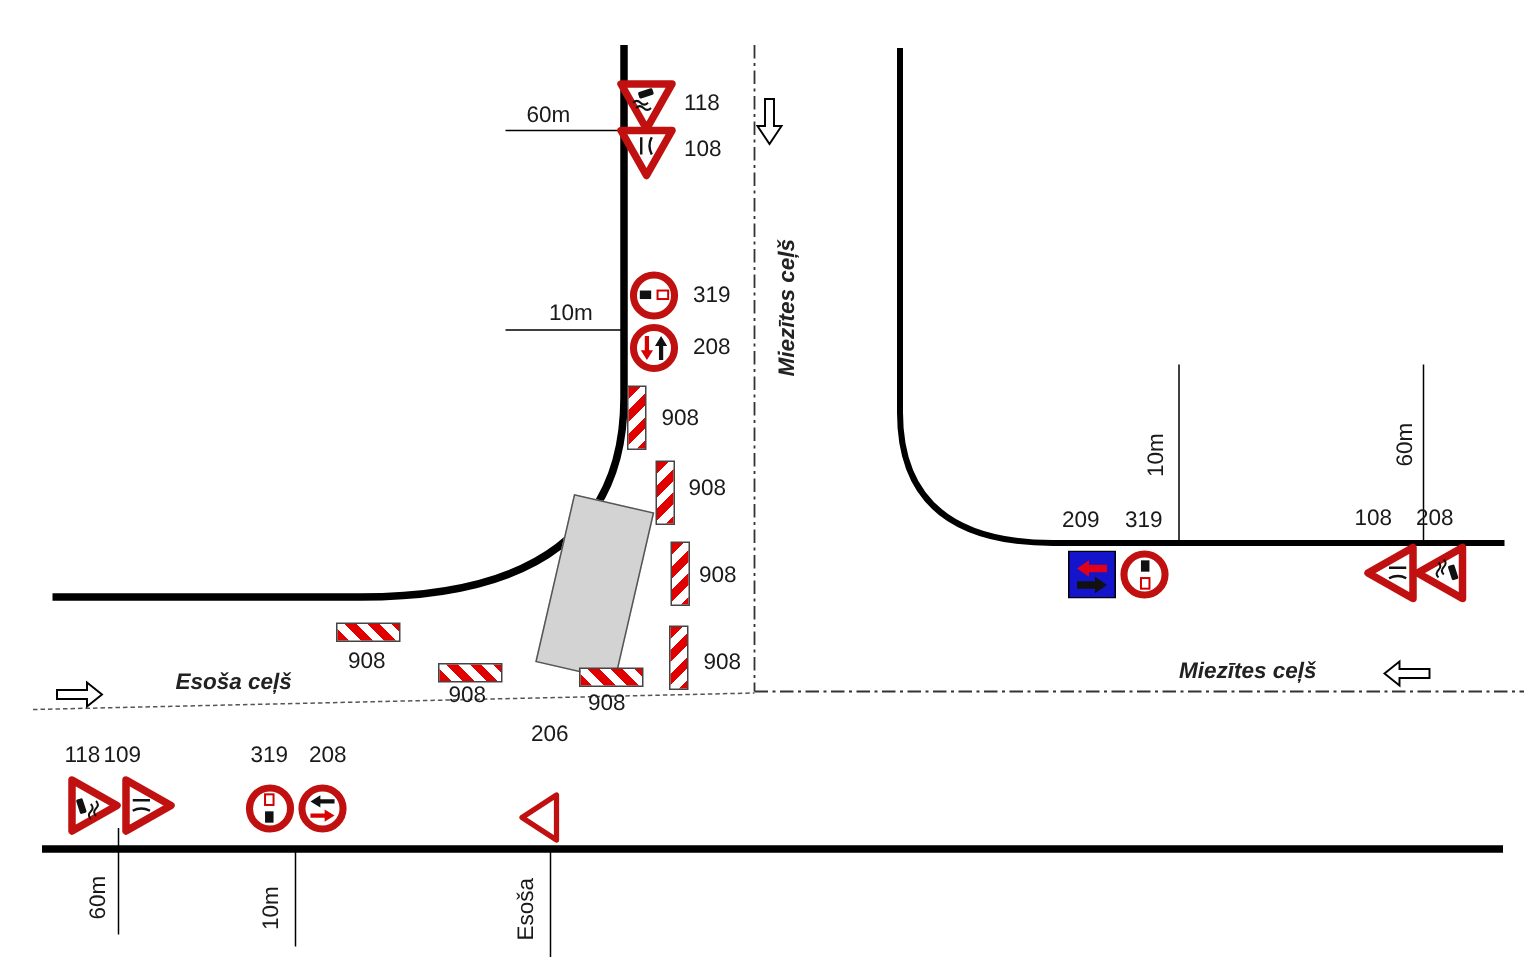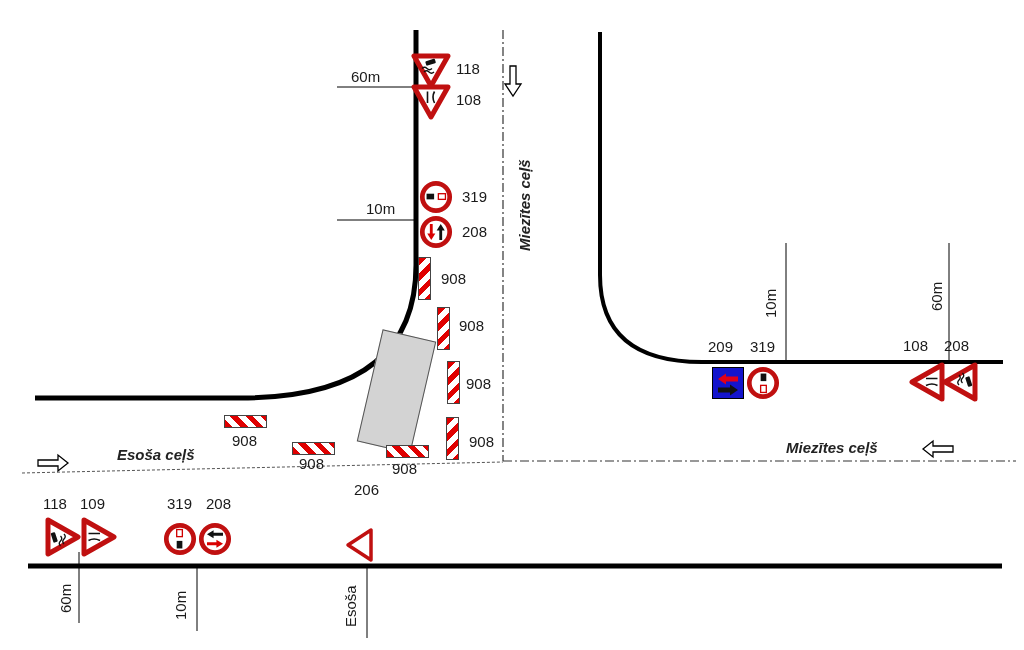--- a/index.html
+++ b/index.html
@@ -153,21 +153,21 @@
   <div class="lbl" style="left:43px;top:496px;">118</div>
   <svg class="sign" style="left:43px;top:519px;transform:rotate(-90deg);" width="40" height="36" viewBox="0 0 40 36">
     <polygon points="20,33 3,3 37,3" fill="#fff" stroke="#c01010" stroke-width="5" stroke-linejoin="round"></polygon>
     <g>
       <rect x="14.5" y="7" width="10" height="4.5" rx="1" fill="#111" transform="rotate(-18 19.5 9)"></rect>
       <path d="M11,15.5 q2.5,-2.5 5,0 q2.5,2.5 5,0" stroke="#111" stroke-width="1.3" fill="none"></path>
       <path d="M13,19 q2.5,-2.5 5,0 q2.5,2.5 5,0" stroke="#111" stroke-width="1.3" fill="none"></path>
     </g>
   </svg>
 
-  <div class="lbl" style="left:80px;top:496px;">109</div>
+  <div class="lbl" style="left:69px;top:496px;">109</div>
   <svg class="sign" style="left:79px;top:519px;transform:rotate(-90deg);" width="40" height="36" viewBox="0 0 40 36">
     <polygon points="20,33 3,3 37,3" fill="#fff" stroke="#c01010" stroke-width="5" stroke-linejoin="round"></polygon>
     <g>
       <path d="M16.5,7.5 Q19.5,13 16.5,19" stroke="#111" stroke-width="1.6" fill="none"></path>
       <path d="M23.5,7.5 L23.5,19" stroke="#111" stroke-width="1.6" fill="none"></path>
     </g>
   </svg>
 
   <div class="lbl" style="left:167px;top:496px;">319</div>
   <svg class="sign" style="left:163px;top:522px;transform:rotate(-90deg);" width="34" height="34" viewBox="0 0 36 36">

